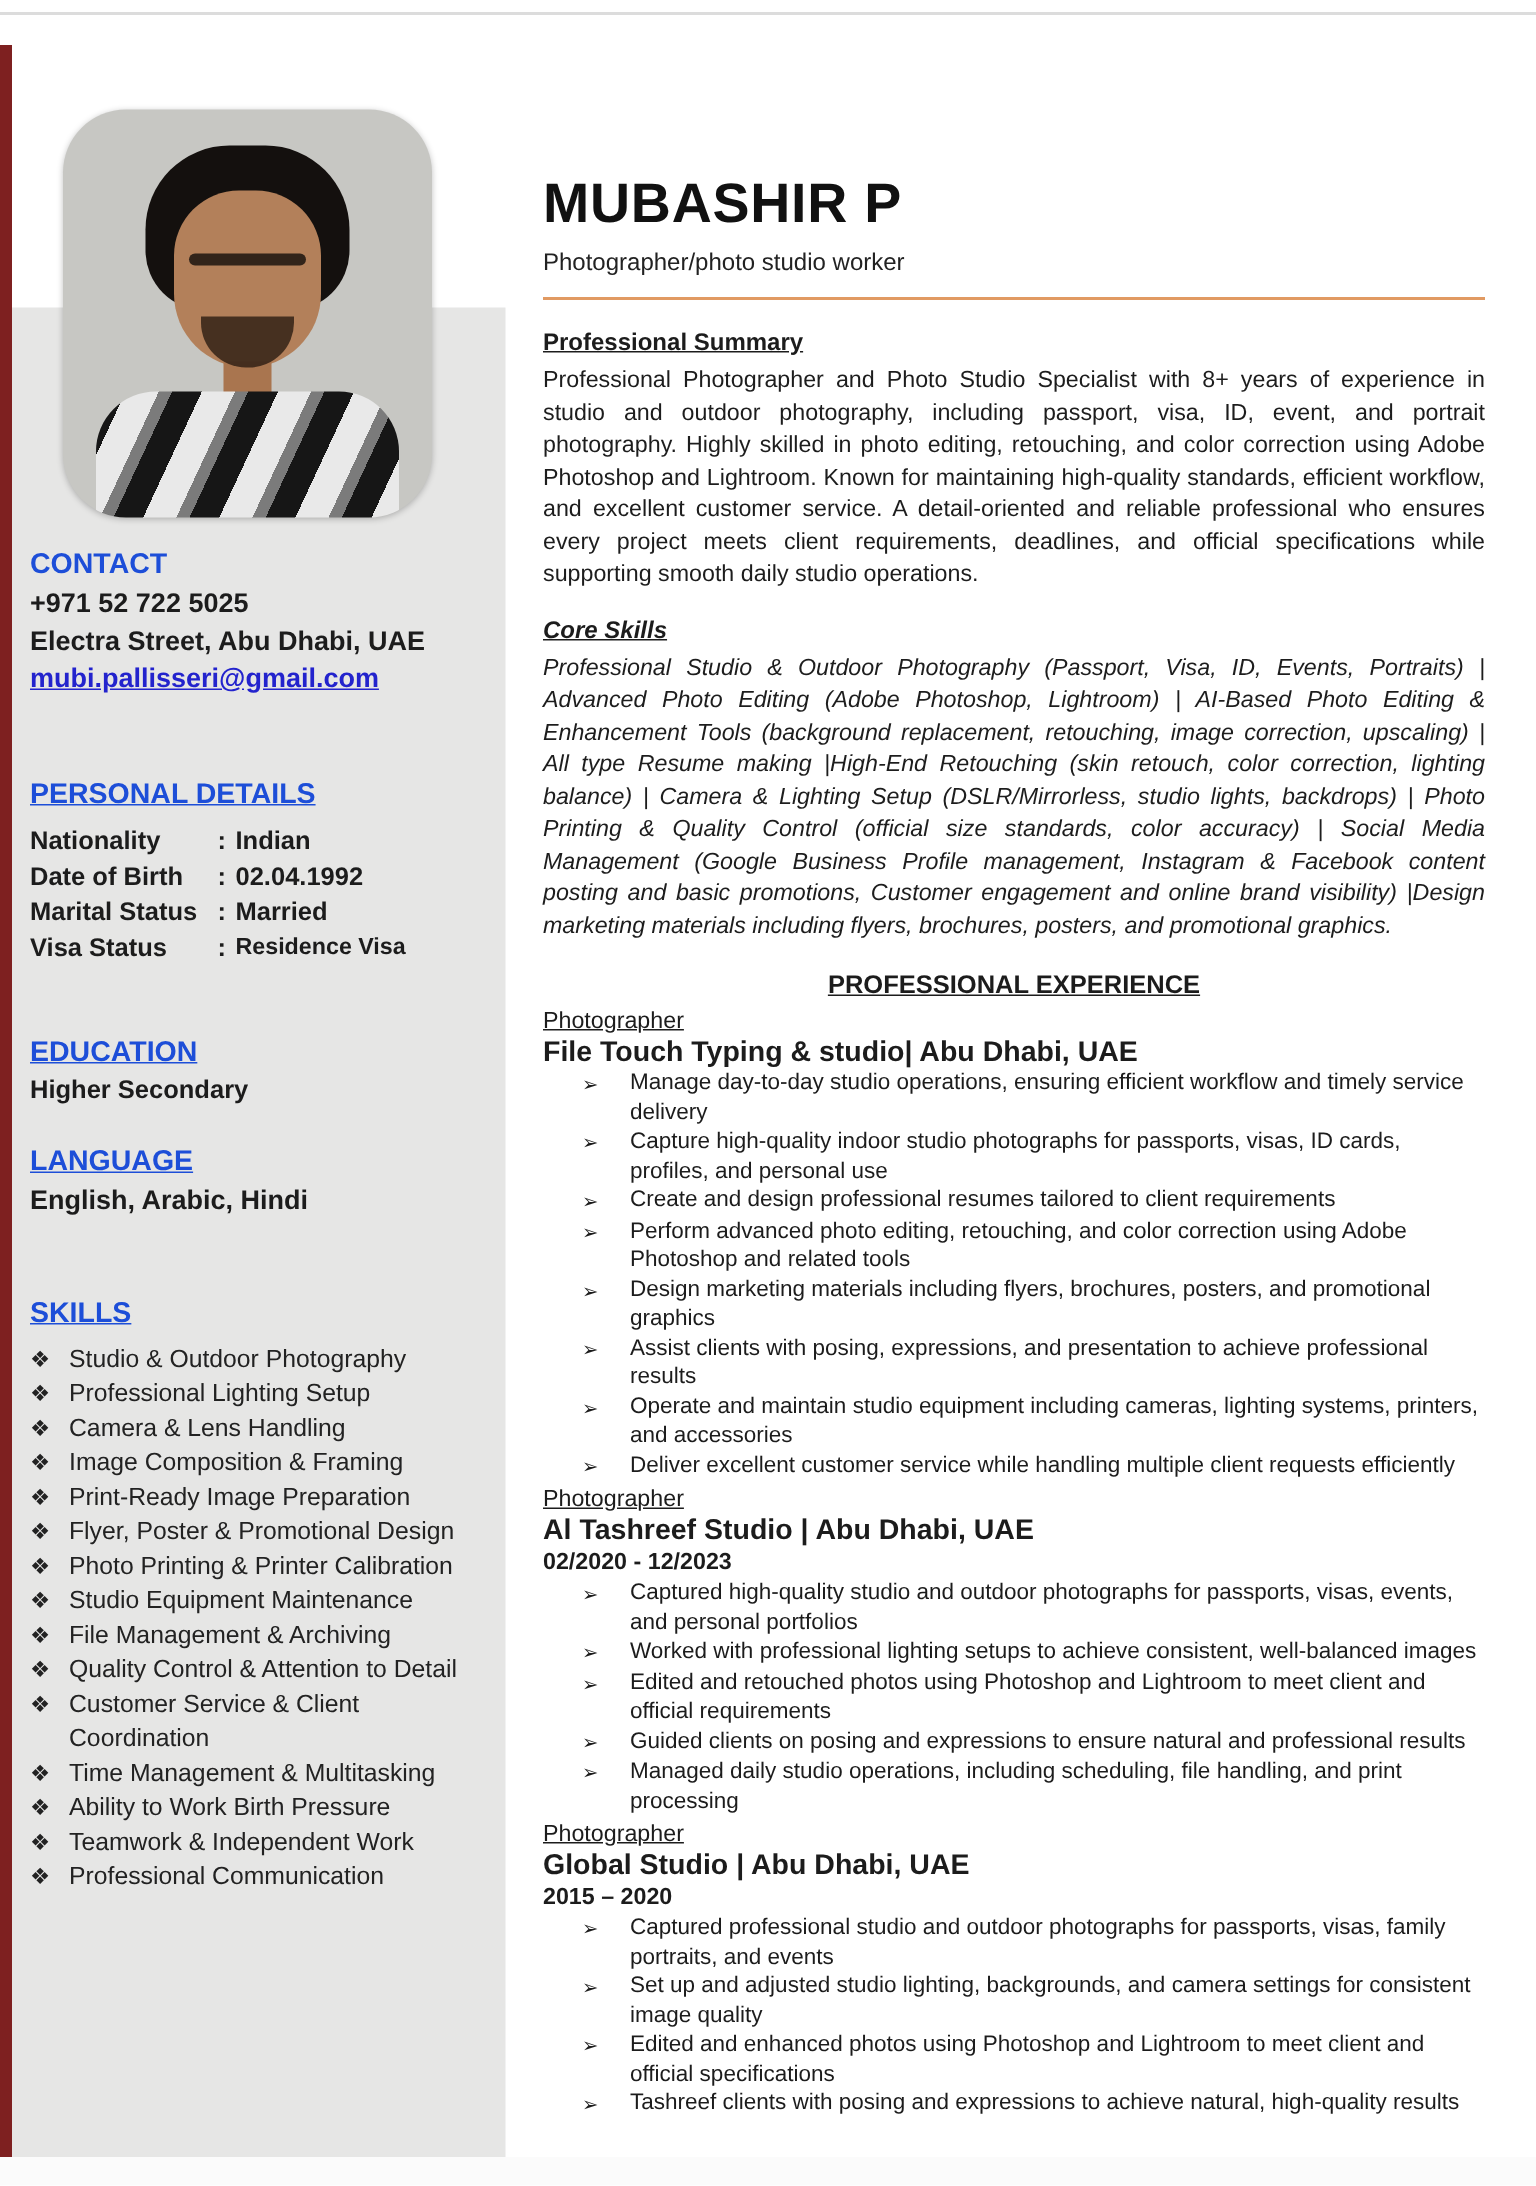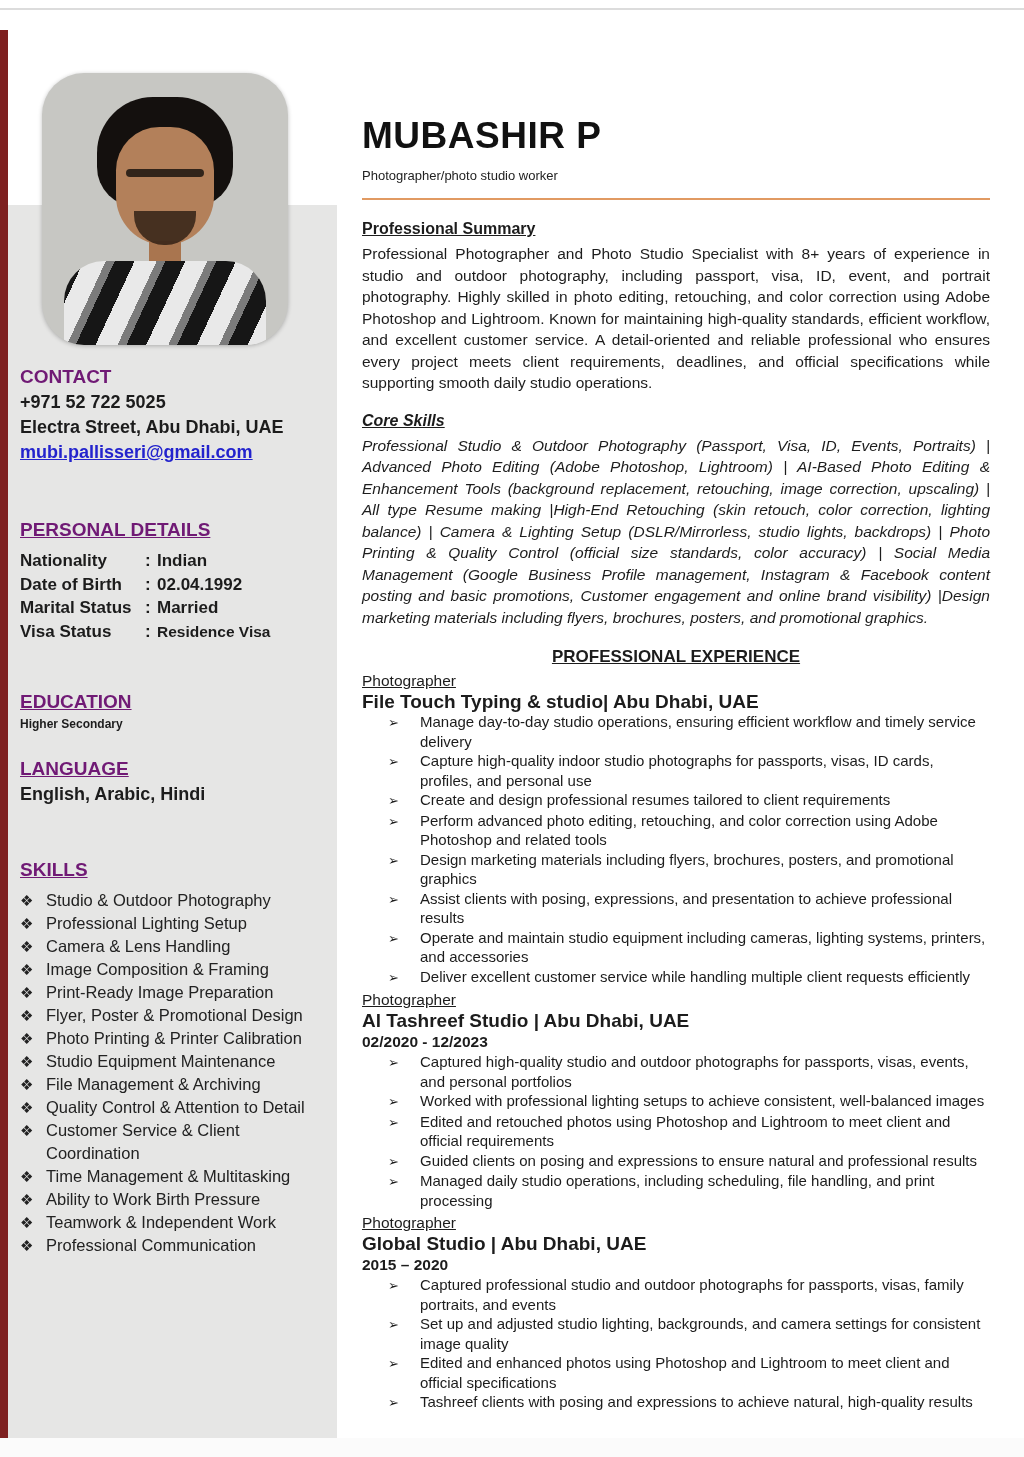--- a/index.html
+++ b/index.html
@@ -28,36 +28,36 @@
   .photo .beard { position:absolute; left:92px; top:138px; width:62px; height:34px; background:#2a1c12; border-radius:0 0 30px 30px; opacity:.8; }
   .photo .neck { position:absolute; left:107px; top:168px; width:32px; height:28px; background:#a9754f; }
   .photo .sweater {
     position:absolute; left:22px; top:188px; width:202px; height:90px;
     border-radius:40px 40px 0 0;
     background:repeating-linear-gradient(115deg,#161616 0 18px,#e9e9e9 18px 38px,#7b7b7b 38px 46px);
   }
 
   
   .sidebar { position:absolute; left:20px; top:366px; width:300px; }
-  .sb-heading { font-size:19px; font-weight:bold; color:#701a75; }
+  .sb-heading { font-size:19px; font-weight:bold; color:#1d4ed8; }
   .sb-heading.u { text-decoration:underline; }
   .sb-line { font-size:18px; font-weight:bold; margin-top:4px; }
   .email a { color:#2323cd; font-weight:bold; font-size:18px; text-decoration:underline; }
   .pd-row { display:flex; font-size:17px; font-weight:bold; line-height:23.5px; }
   .pd-label { width:125px; flex:none; }
   .pd-sep { width:12px; flex:none; }
   .skills-list { list-style:none; margin-top:8px; }
   .skills-list li { display:flex; font-size:16.5px; line-height:23px; color:#222; }
   .skills-list .blt { width:26px; flex:none; font-size:15px; }
   .skills-list .txt { flex:1; }
 
   
   .main { position:absolute; left:362px; top:0; width:628px; }
   .name { margin-top:116px; font-size:37px; line-height:40px; font-weight:bold; color:#111; letter-spacing:0.5px; }
-  .subtitle { margin-top:6px; font-size:13px; line-height:28px; color:#222; }
+  .subtitle { margin-top:6px; font-size:16px; line-height:28px; color:#222; }
   .rule { margin-top:8px; height:2px; background:#e19a62; width:100%; }
 
   .section { margin-top:18px; }
   .sec-heading { font-size:16px; font-weight:bold; text-decoration:underline; line-height:22px; }
   .body-text { margin-top:3px; font-size:15.5px; line-height:21.5px; text-align:justify; color:#1d1d1d; }
 
   .core { margin-top:16px;font-style:italic; }
 
   .pe-heading { margin-top:18px; text-align:center; font-size:17px; font-weight:bold; text-decoration:underline; line-height:22px; }
 
@@ -113,21 +113,21 @@
       <span class="pd-value">Married</span>
     </div>
     <div class="pd-row">
       <span class="pd-label">Visa Status</span>
       <span class="pd-sep">:</span>
       <span class="pd-value" style="font-size:15.5px;">Residence Visa</span>
     </div>
   </div>
 
   <div class="sb-heading u" style="margin-top:48px;">EDUCATION</div>
-  <div class="sb-line" style="font-size:12px;">Higher Secondary</div>
+  <div class="sb-line" style="font-size:17px;">Higher Secondary</div>
 
   <div class="sb-heading u" style="margin-top:27px;">LANGUAGE</div>
   <div class="sb-line">English, Arabic, Hindi</div>
 
   <div class="sb-heading u" style="margin-top:54px;">SKILLS</div>
   <ul class="skills-list">
     <li>
         <span class="blt">❖</span>
         <span class="txt">Studio &amp; Outdoor Photography</span>
       </li>

